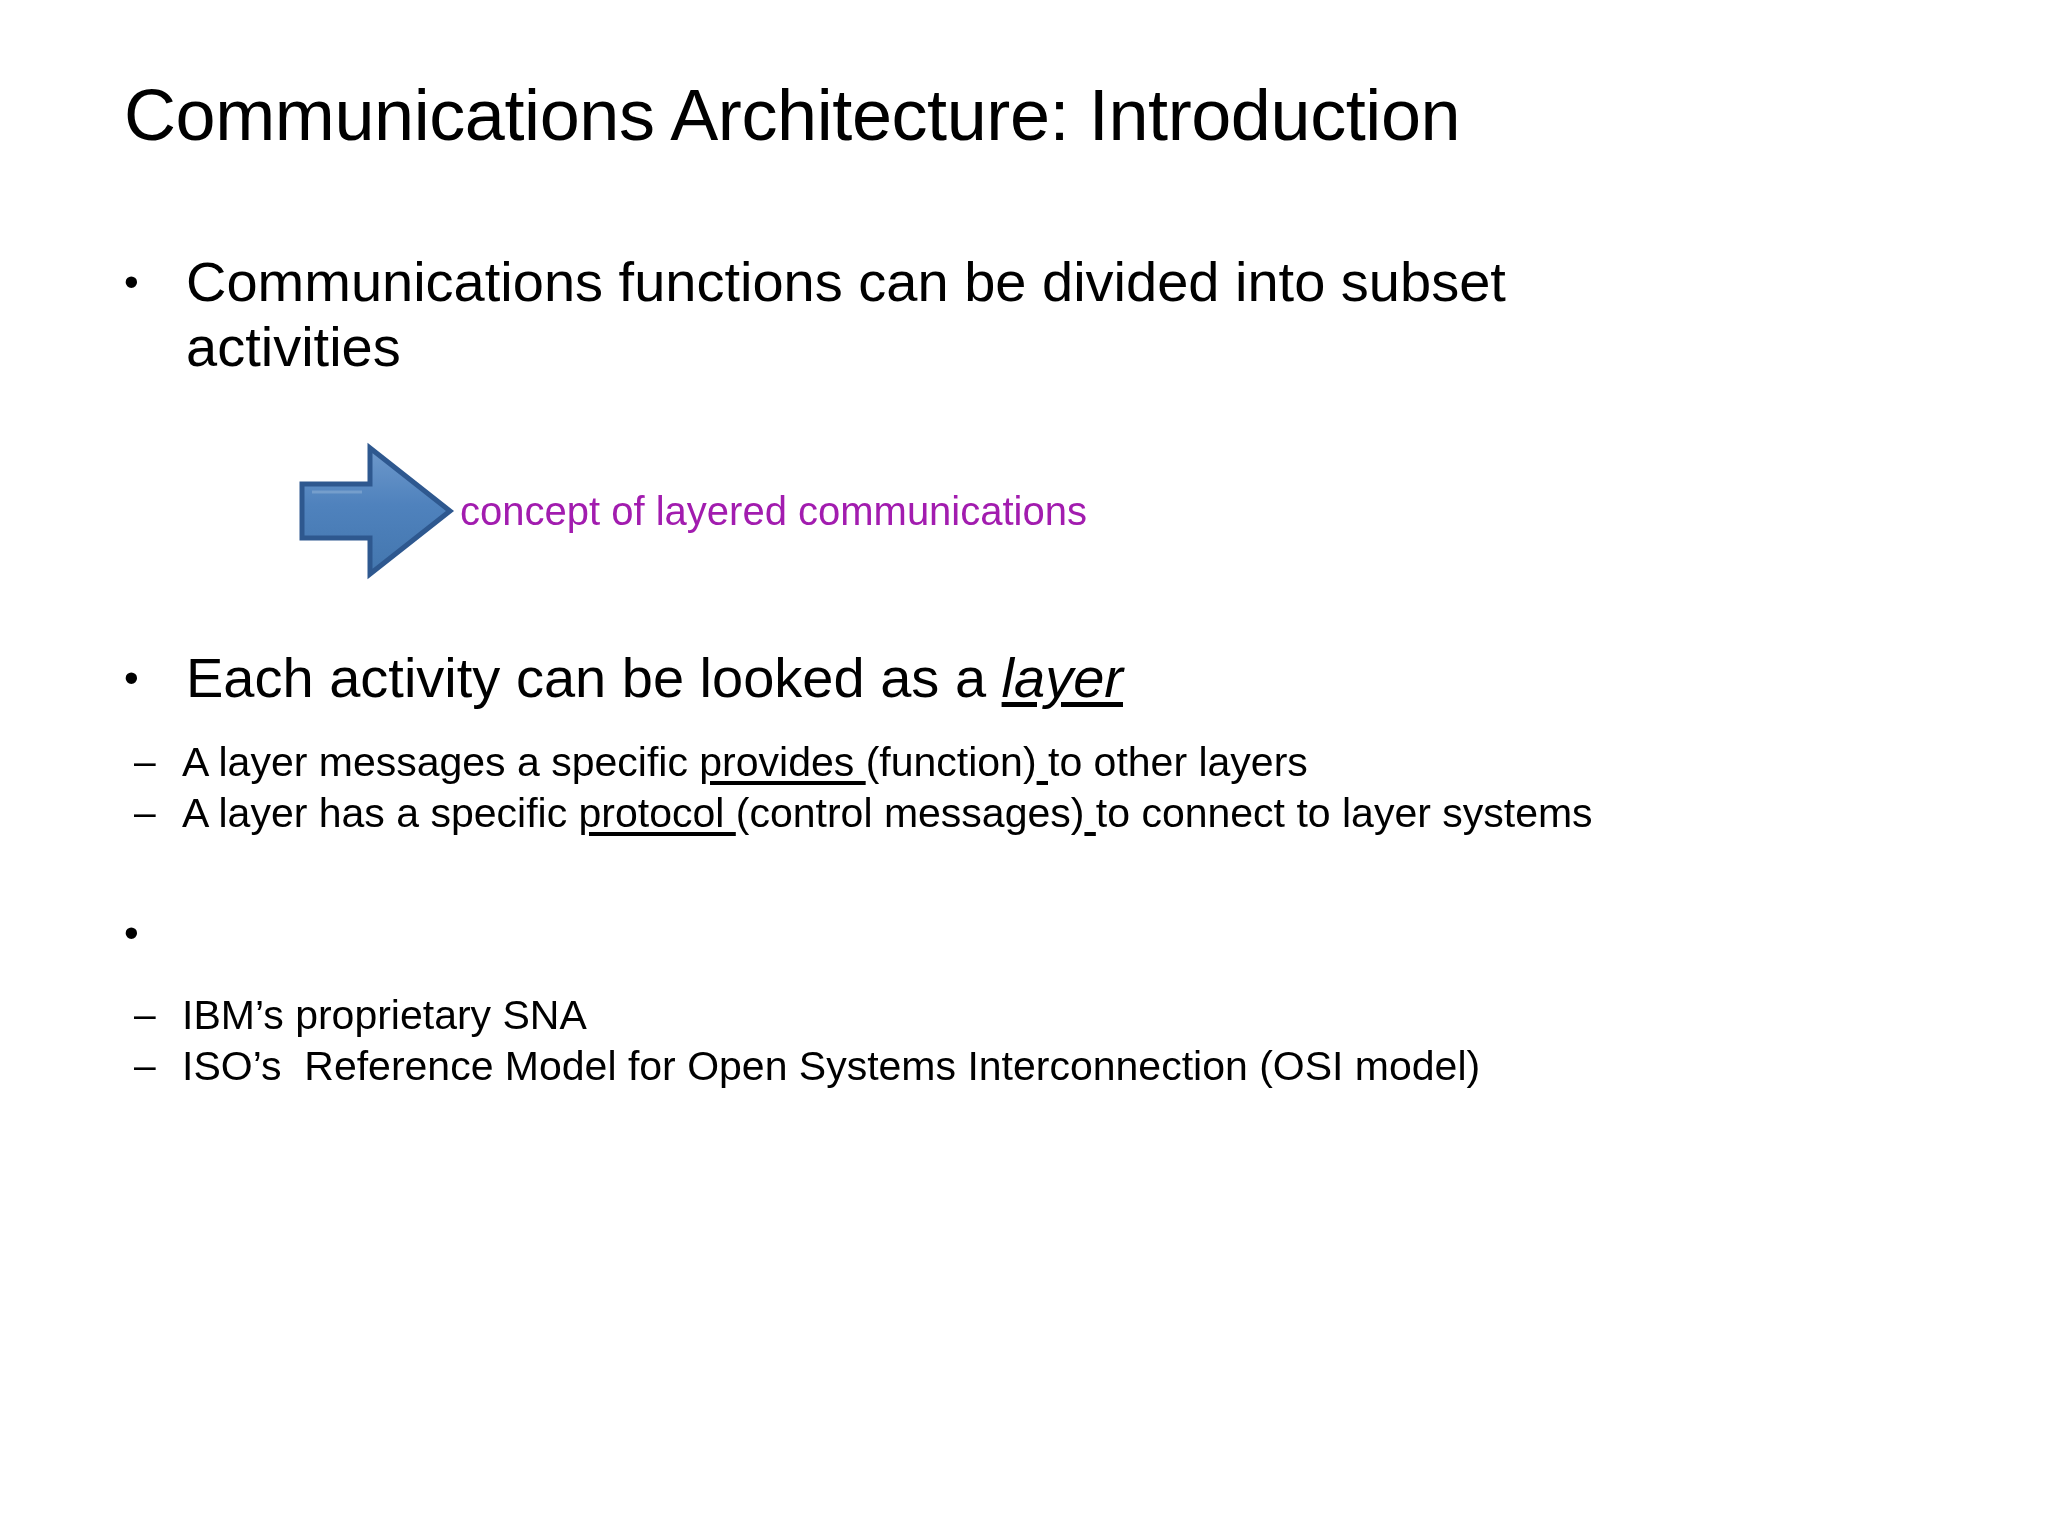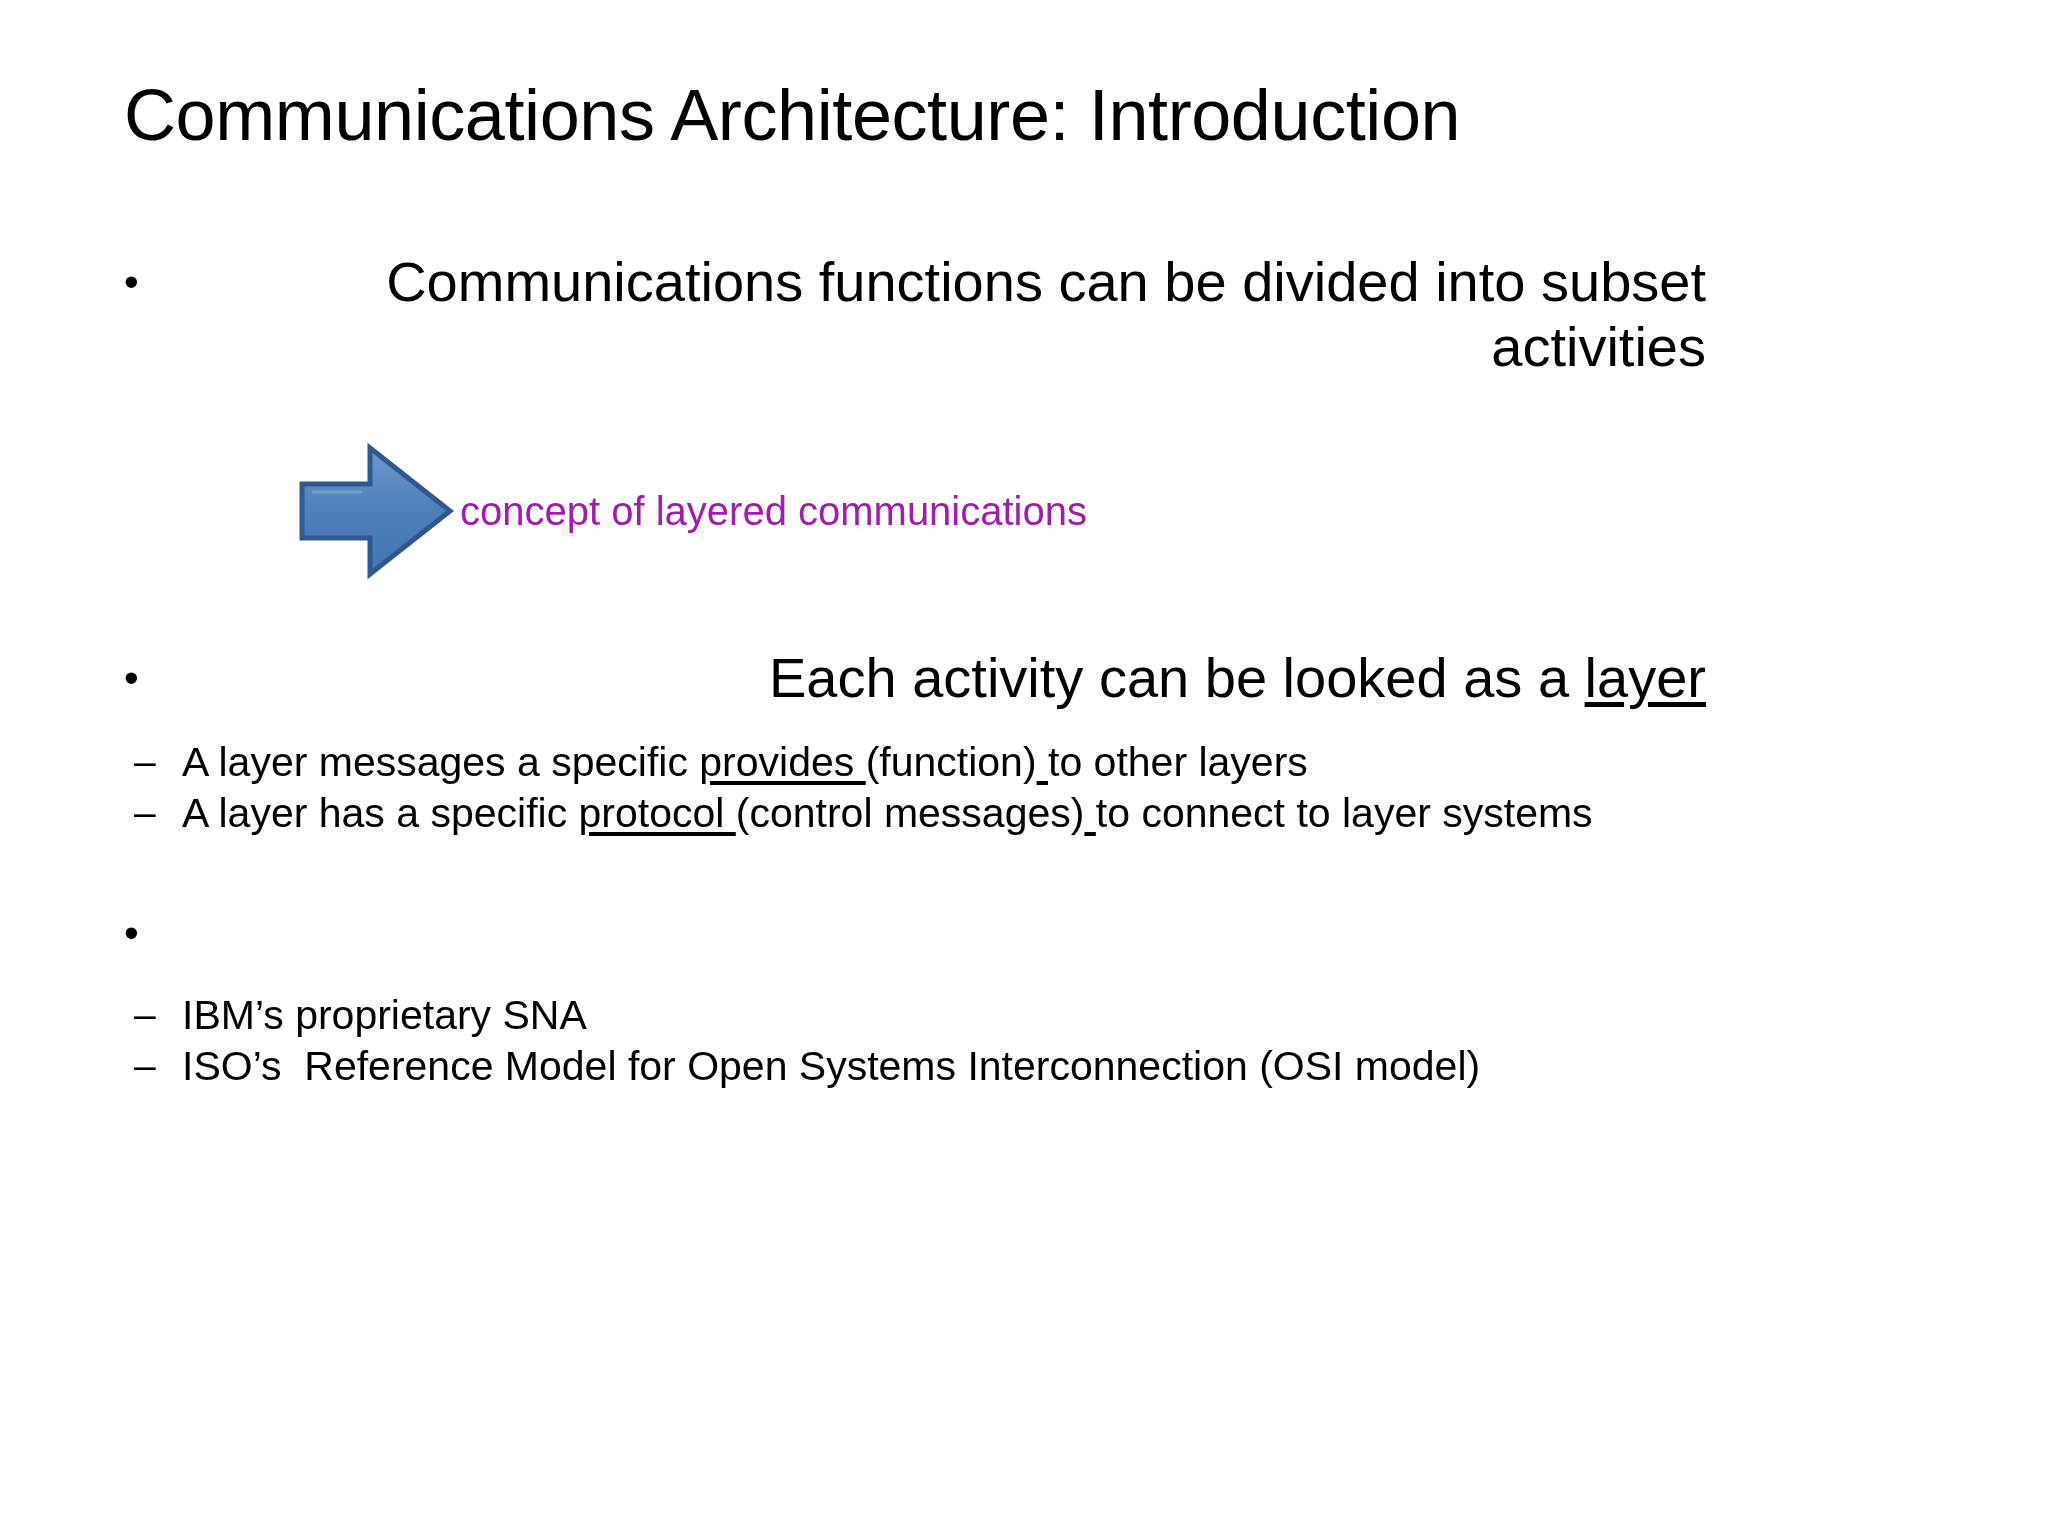--- a/index.html
+++ b/index.html
@@ -62,21 +62,20 @@
     width: 76px;
     text-align: left;
     font-size: 42px;
     line-height: 1.52;
     padding-left: 14px;
     box-sizing: border-box;
   }
   .l1 .txt {
     flex: 1 1 auto;
     max-width: 1520px;
-    text-align: right;
   }
 
   
   .l2 {
     display: flex;
     align-items: flex-start;
     font-size: 41px;
     line-height: 1.24;
     font-weight: 400;
     color: #000000;
@@ -158,21 +157,21 @@
           <polyline points="16,56 66,56" fill="none" stroke="#8FB0D6" stroke-width="3" opacity="0.55"></polyline>
         </svg>
       </span>
       <span class="callout-text" style="white-space: pre-wrap;">concept of layered communications</span>
     </div>
 
     <div class="gap-b"></div>
 
     <div class="l1">
       <span class="mark" style="white-space: pre-wrap;">•</span>
-      <span class="txt"><span style="white-space: pre-wrap;">Each activity can be looked as a </span><span class="u" style="white-space: pre-wrap;">layer</span></span>
+      <span class="txt"><span style="white-space: pre-wrap;">Each activity can be looked as a </span><span class="u" style="white-space: pre-wrap; font-style: italic;">layer</span></span>
     </div>
 
     <div class="gap-c"></div>
 
     <div class="l2">
       <span class="mark" style="white-space: pre-wrap;">–</span>
       <span class="txt"><span style="white-space: pre-wrap;">A layer messages a specific </span><span class="u" style="white-space: pre-wrap;">provides </span><span style="white-space: pre-wrap;">(function)</span><span class="u" style="white-space: pre-wrap;"> </span><span style="white-space: pre-wrap;">to other layers</span></span>
     </div>
 
     <div class="l2">

